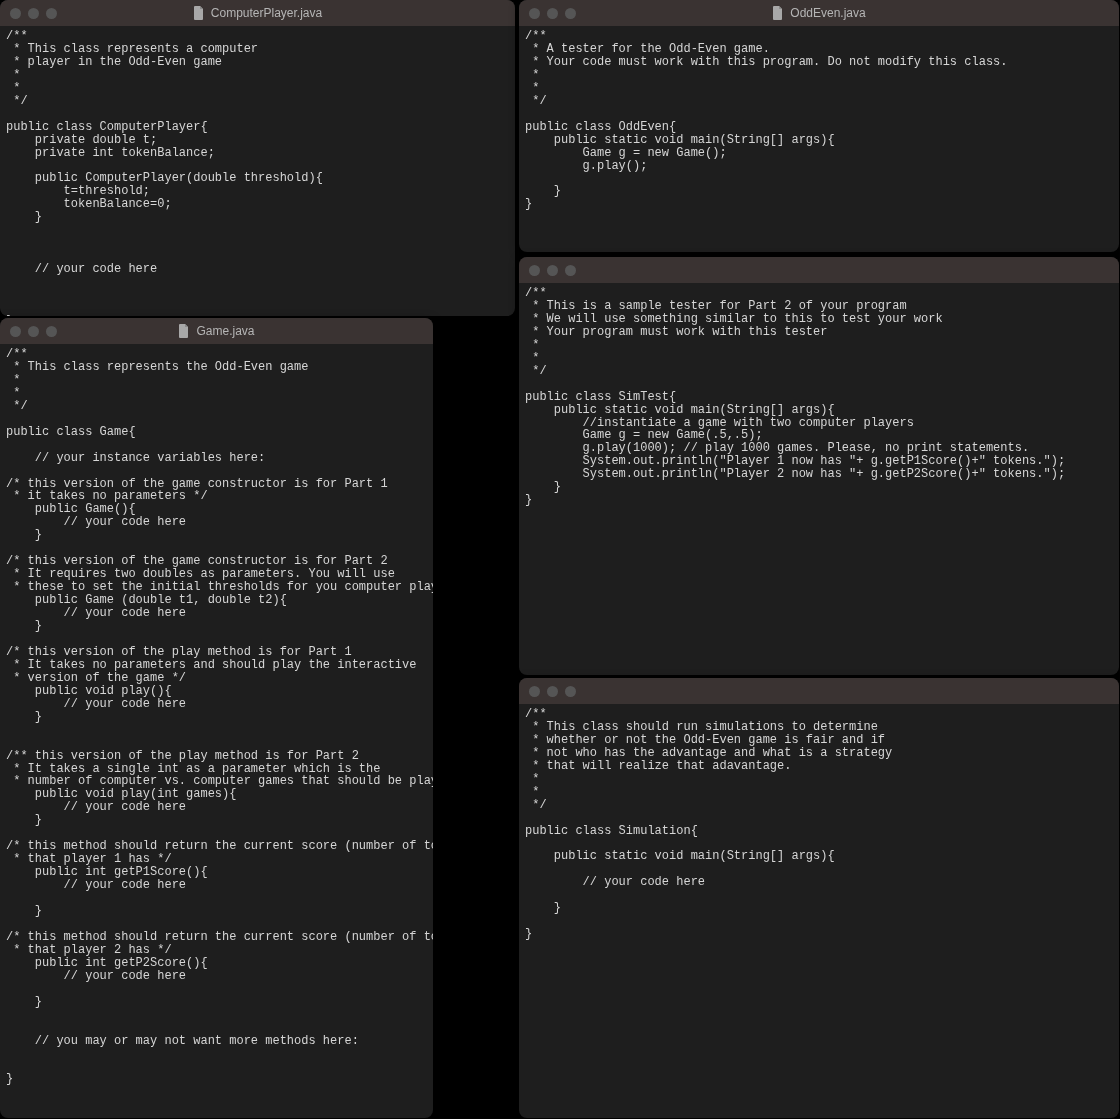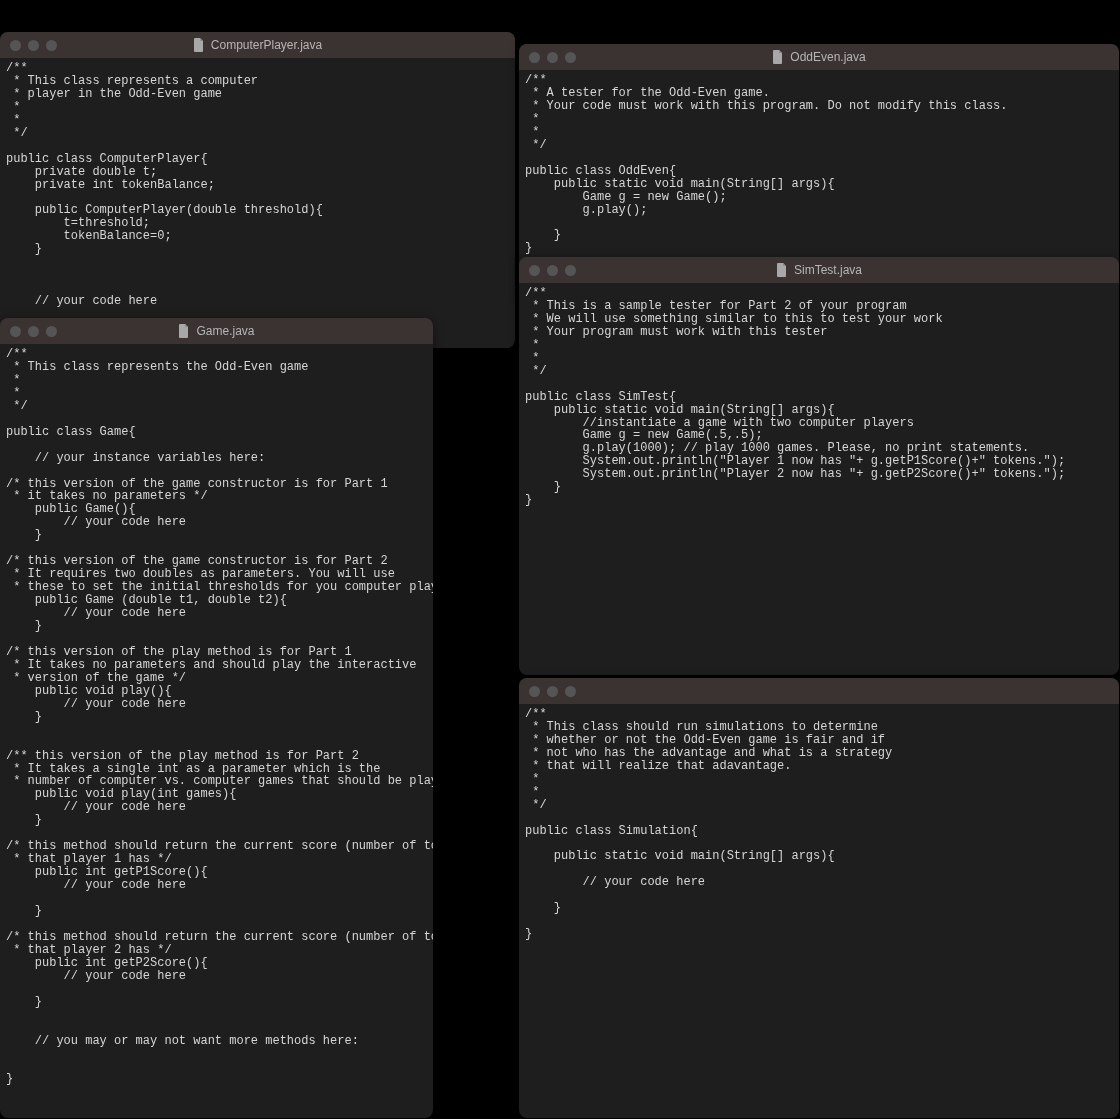--- a/index.html
+++ b/index.html
@@ -61,22 +61,22 @@
       line-height: 1.08;
       white-space: pre;
       font-family: Menlo, Monaco, "Courier New", monospace;
     }
     .squig {
       text-decoration-style: dotted;
       text-decoration-color: #ff5555;
       text-underline-offset: 2px;
     }
     
-    #w-comp { left: 0; top: 0; width: 515px; height: 316px; margin-top: 32px; }
-    #w-odd  { left: 519px; top: 0; width: 600px; height: 252px; margin-top: 44px; }
+    #w-comp { left: 0; top: 0; width: 515px; height: 316px; }
+    #w-odd  { left: 519px; top: 0; width: 600px; height: 252px; }
     #w-game { left: 0; top: 318px; width: 433px; height: 800px; }
     #w-sim  { left: 519px; top: 257px; width: 600px; height: 418px; }
     #w-simu { left: 519px; top: 678px; width: 600px; height: 440px; }
   </style>
 </head>
 <body>
 
 <div class="win" id="w-comp">
   <div class="titlebar">
     <div class="traffic">
@@ -221,27 +221,20 @@
 
 }</pre>
 </div>
 
 <div class="win" id="w-sim">
   <div class="titlebar">
     <div class="traffic">
       <span class="dot"></span>
       <span class="dot"></span>
       <span class="dot"></span>
-    </div>
-    <div class="title-wrap">
-      <svg class="doc-icon" viewBox="0 0 12 14">
-          <path fill="#b5b5b5" d="M2 0h5l3 3v10a1 1 0 0 1-1 1H2a1 1 0 0 1-1-1V1a1 1 0 0 1 1-1z" opacity=".9"></path>
-          <path fill="#8a8a8a" d="M7 0v3h3z"></path>
-        </svg>
-      <span>SimTest.java</span>
     </div>
   </div>
   <pre class="content"><span>/**
  * This is a sample tester for Part 2 of your program
  * We will use something similar to this to test your work
  * Your program must work with this tester
  *
  *
  */
 

